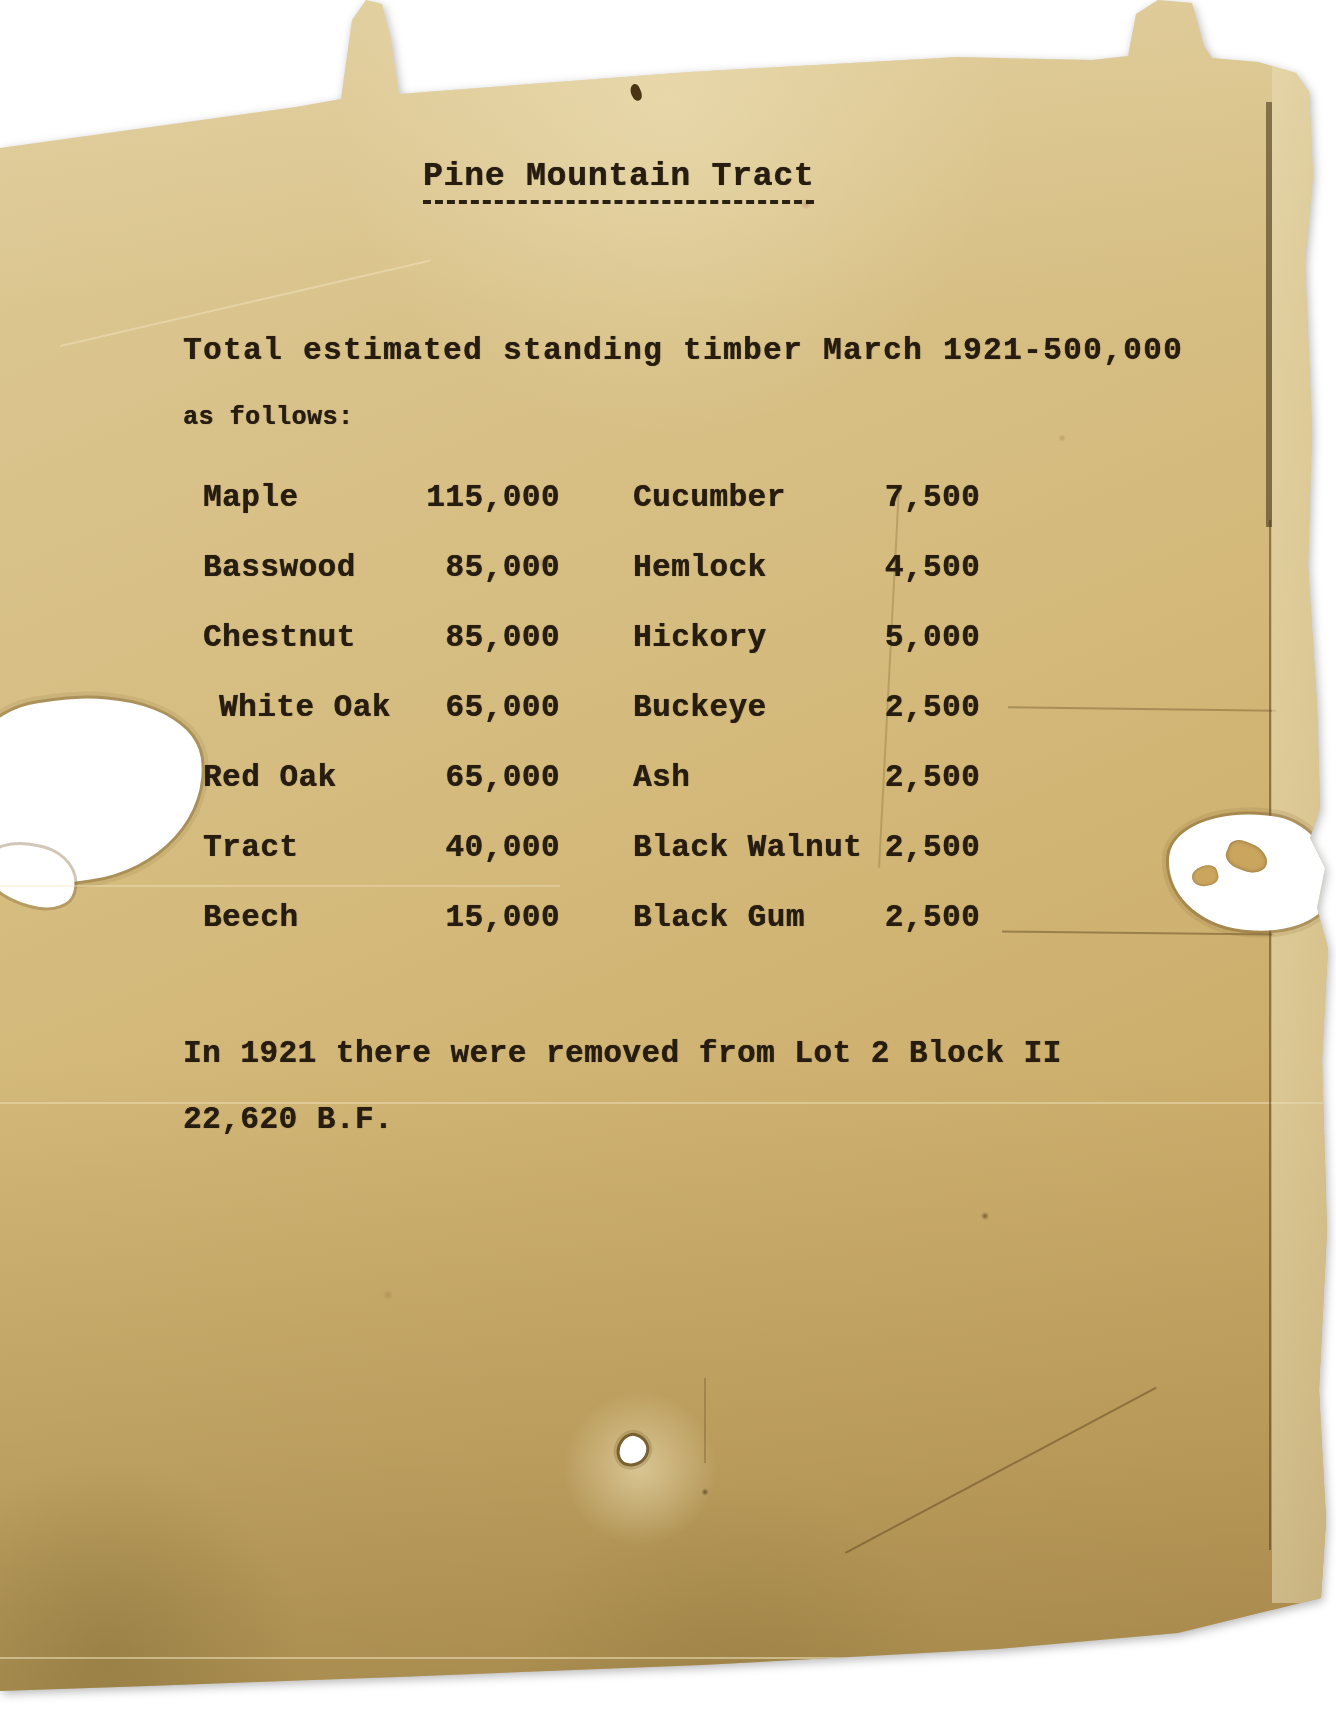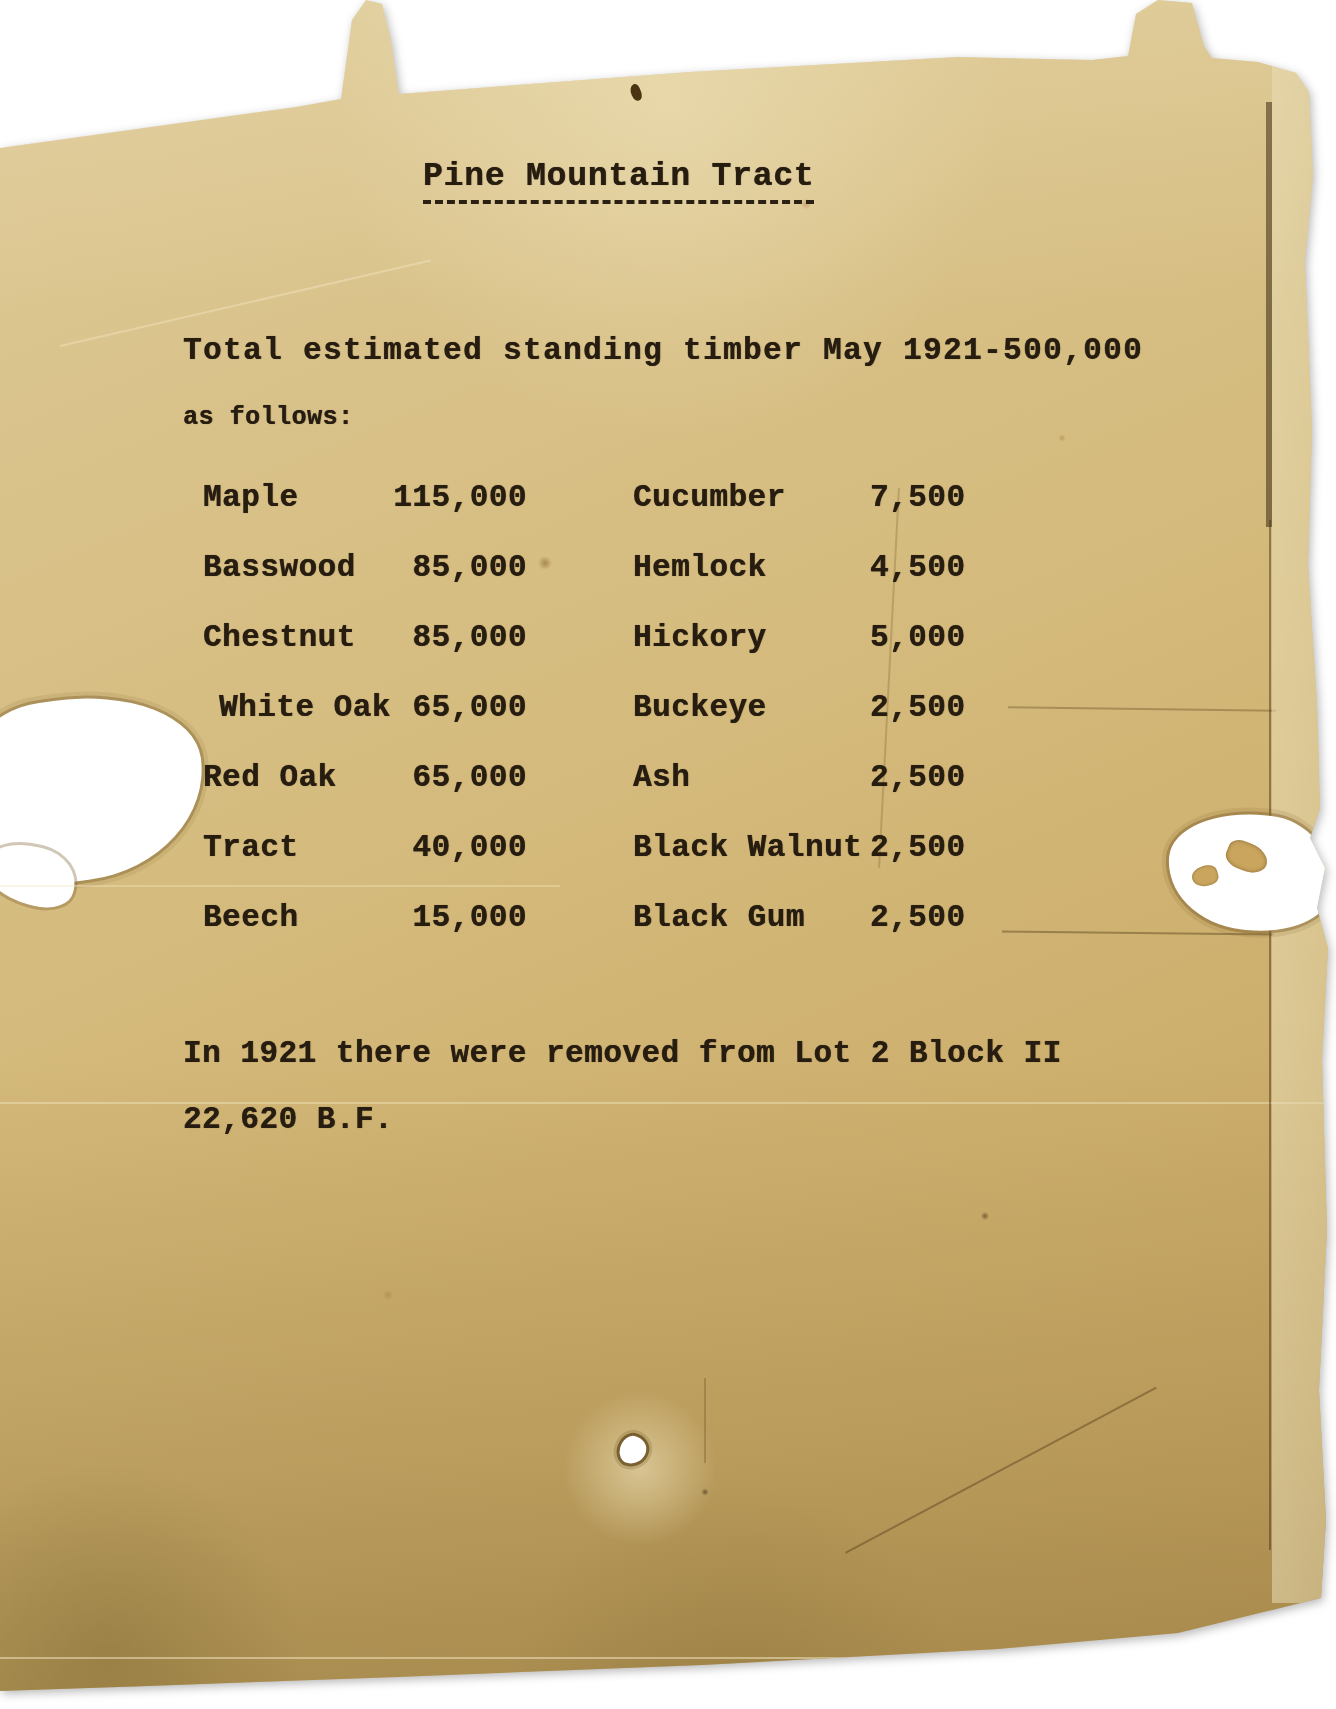--- a/index.html
+++ b/index.html
@@ -68,23 +68,23 @@
   #doc-title{left:423px;top:160px;font-size:33px;letter-spacing:0.8px;
     border-bottom:4px dashed #2b2113;padding-bottom:7px;}
   #line-total-area{left:205px;top:262px;font-size:31px;}
   #line-timber{left:183px;top:335px;font-size:31px;letter-spacing:1.4px;}
   #line-as-follows{left:183px;top:405px;font-size:25px;}
   #timber-table{position:absolute;left:0;top:0;width:100%;height:100%;margin-left:20px;}
   .trow{position:absolute;left:0;width:100%;height:40px;}
   .trow .cell{position:absolute;white-space:nowrap;line-height:1;font-size:31px;
     text-shadow:0.4px 0.4px 0.7px rgba(43,33,19,0.85), -0.3px 0 0.5px rgba(43,33,19,0.4);}
   .cell.l-name{left:183px;}
-  .cell.l-value{left:307px;width:200px;text-align:right;font-family:Liberation Mono, monospace;}
+  .cell.l-value{left:340px;width:200px;text-align:right;font-family:Liberation Mono, monospace;}
   .cell.r-name{left:613px;}
-  .cell.r-value{left:850px;width:125px;text-align:left;}
+  .cell.r-value{left:850px;width:125px;text-align:center;}
   .trow:nth-child(4) .l-name{padding-left:16px;}
   #line-footer1{left:183px;top:1038px;font-size:31px;}
   #line-footer2{left:183px;top:1104px;font-size:31px;}
 </style>
 </head>
 <body>
 
 <div id="stage">
   <div id="paper-wrap">
     <div id="paper">
@@ -102,21 +102,21 @@
       <div class="hole" id="hole-left"></div>
       <div class="hole" id="hole-left-b"></div>
       <div class="hole" id="hole-right"></div>
       <div class="fragment" id="frag-a"></div>
       <div class="fragment" id="frag-b"></div>
       <div class="hole" id="punch-hole"></div>
       <div id="top-mark"></div>
 
       <div id="text-layer">
         <div class="tline" id="doc-title">Pine Mountain Tract</div>
-        <div class="tline" id="line-timber">Total estimated standing timber May 1921-500,000</div>
+        <div class="tline" id="line-timber">Total estimated standing timber March 1921-500,000</div>
         <div class="tline" id="line-as-follows">as follows:</div>
 
         <div id="timber-table">
           <div class="trow" style="top:482px">
             <span class="cell l-name">Maple</span>
             <span class="cell l-value">115,000</span>
             <span class="cell r-name">Cucumber</span>
             <span class="cell r-value">7,500</span>
           </div>
           <div class="trow" style="top:552px">

